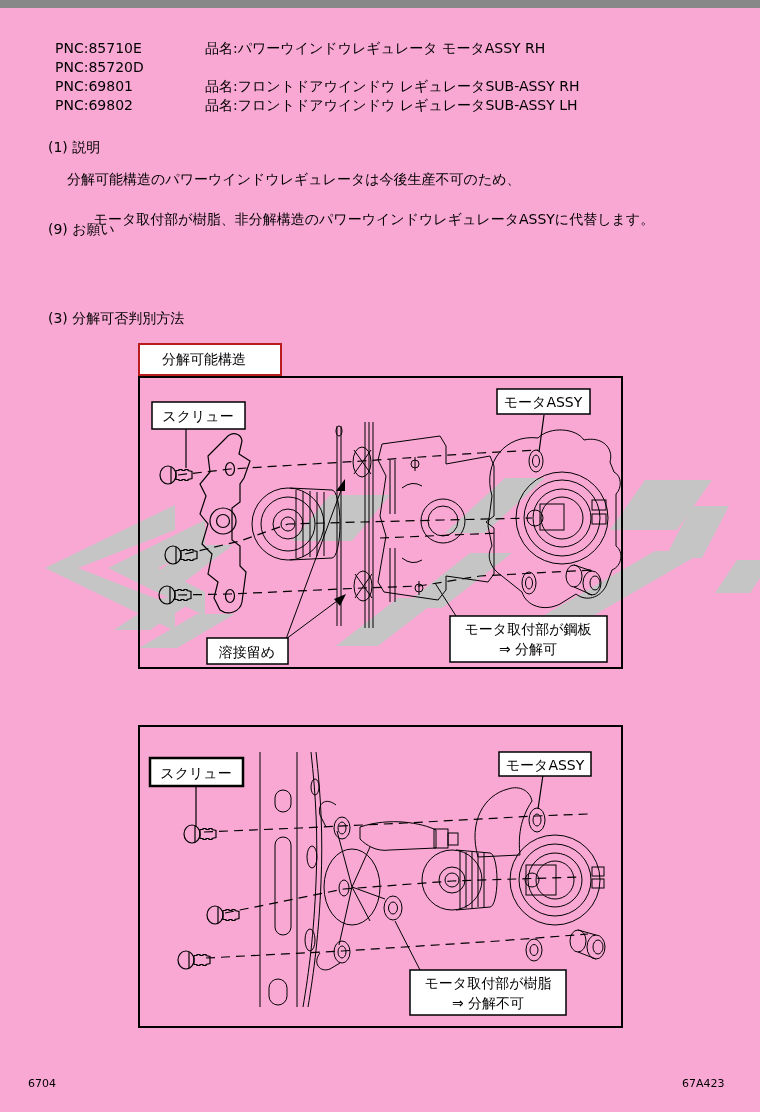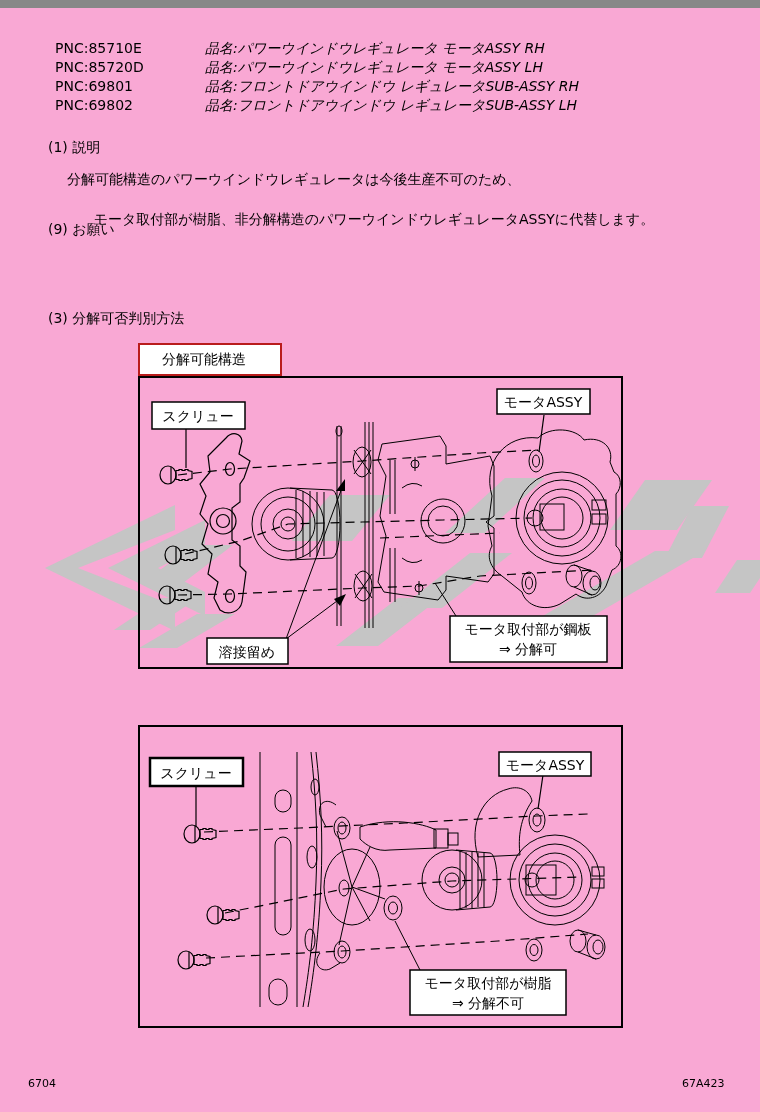--- a/index.html
+++ b/index.html
@@ -8,21 +8,21 @@
     position:relative; width:760px; height:1112px; margin:8px auto;
     background:#f9a8d4; overflow:hidden; color:#000;
     font-family:"DejaVu Sans","Liberation Sans",sans-serif;
     font-size:14px; line-height:19px;
   }
   .watermark{position:absolute; left:0; top:0; z-index:0;}
   .content{position:absolute; left:0; top:0; width:760px; height:1112px; z-index:1;}
   .parts{position:absolute; left:55px; top:31px;}
   .parts .row{display:flex;}
   .parts .pnc{width:150px; white-space:pre;}
-  .parts .pname{white-space:pre;font-style:italic;}
+  .parts .pname{white-space:pre;}
   .sec-head{position:absolute; left:48px; white-space:pre;}
   .para{position:absolute; left:67px; white-space:pre; line-height:20px;}
   .tabbox{
     position:absolute; border:2px solid #b91c1c; background:#fff;
     display:flex; align-items:center; padding-left:22px; box-sizing:border-box;
   }
   .diagbox{position:absolute; border:2px solid #000; box-sizing:border-box; background:transparent;}
   .diagbox svg{display:block;}
   .footer{position:absolute; white-space:pre; font-size:11px;}
   svg text{font-family:"DejaVu Sans","Liberation Sans",sans-serif; font-size:14px; fill:#000;}
@@ -57,21 +57,20 @@
 
   <div class="content">
 
     <div class="parts">
       <div class="row">
         <span class="pnc">PNC:85710E</span>
         <span class="pname">品名:パワーウインドウレギュレータ モータASSY RH</span>
       </div>
       <div class="row">
         <span class="pnc">PNC:85720D</span>
-        <span class="pname">品名:パワーウインドウレギュレータ モータASSY LH</span>
       </div>
       <div class="row">
         <span class="pnc">PNC:69801</span>
         <span class="pname">品名:フロントドアウインドウ レギュレータSUB-ASSY RH</span>
       </div>
       <div class="row">
         <span class="pnc">PNC:69802</span>
         <span class="pname">品名:フロントドアウインドウ レギュレータSUB-ASSY LH</span>
       </div>
     </div>

